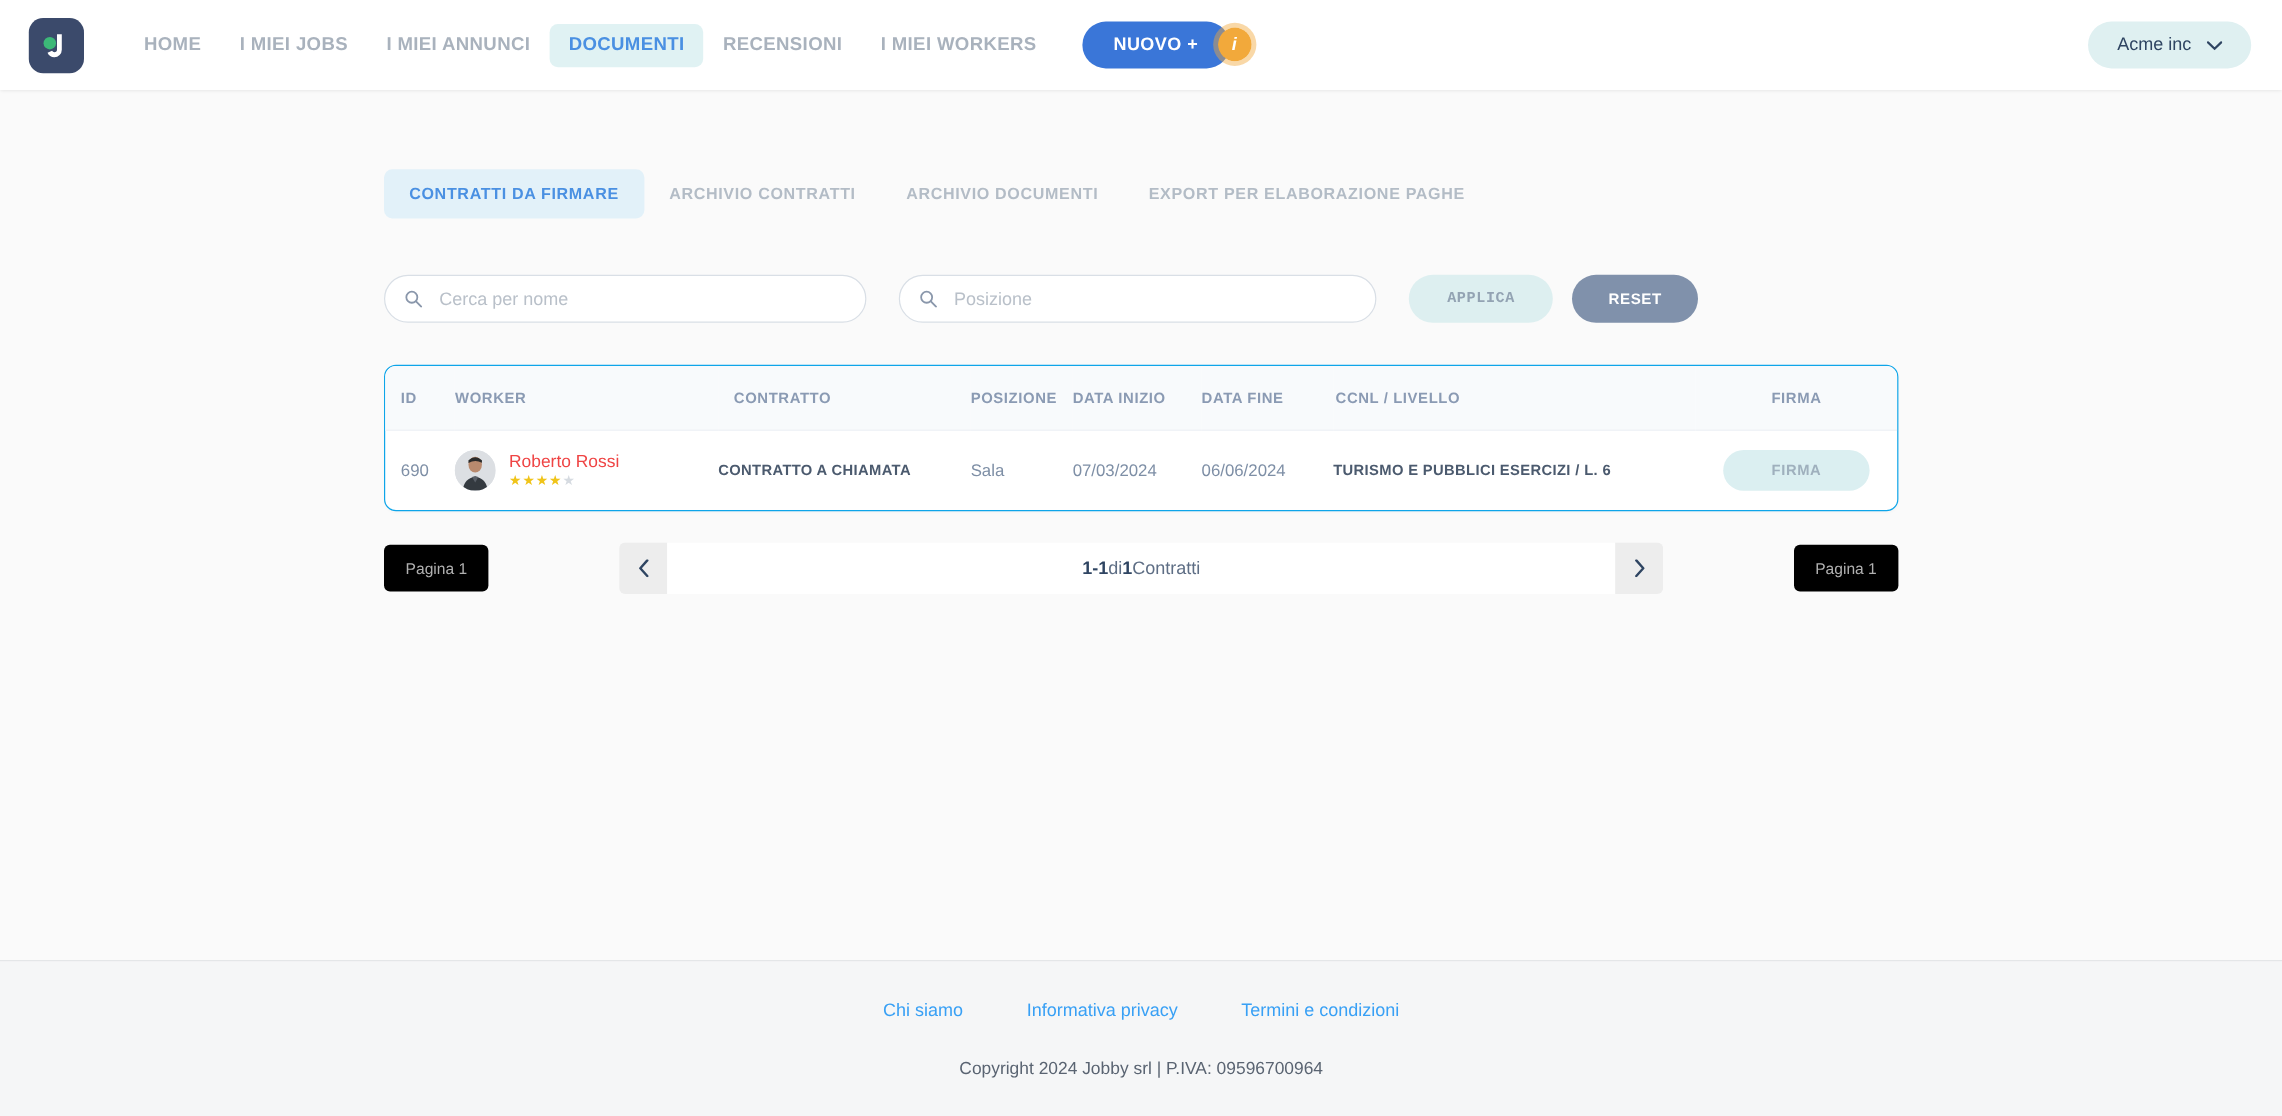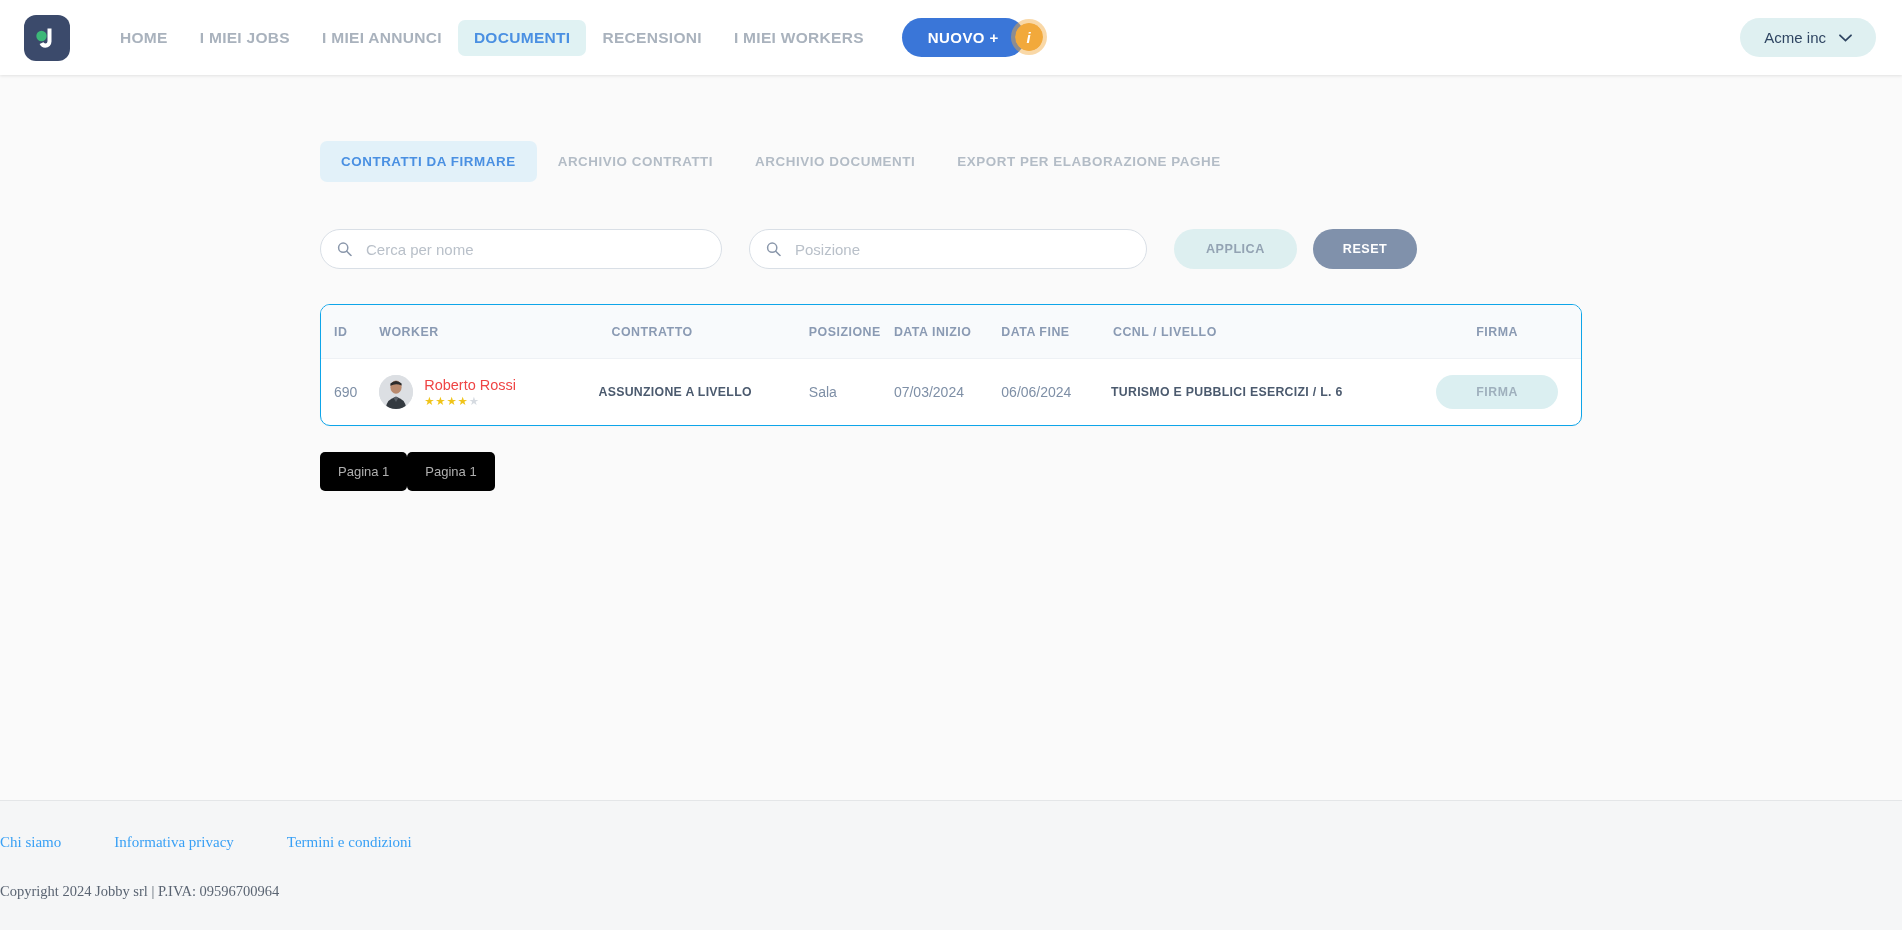--- a/index.html
+++ b/index.html
@@ -84,21 +84,21 @@
     outline: none;
   }
   .search-input::placeholder { color: #b9c0c9; }
   .search-icon {
     position: absolute; left: 17px; top: 50%; transform: translateY(-50%);
     pointer-events: none; display: block;
   }
   .filter-btns { display: flex; align-items: center; gap: 16px; margin-left: 27px; }
   .btn-applica {
     background: #ddeff0; color: #93a3b3; border: none;
-    font-family: Liberation Sans, sans-serif;
+    font-family: Liberation Mono, monospace;
     font-size: 12.6px; font-weight: bold; letter-spacing: 0.5px;
     padding: 13px 32px; border-radius: 20px; cursor: pointer;
   }
   .btn-reset {
     background: #8091ab; color: #ffffff; border: none;
     font-family: "Liberation Sans", sans-serif;
     font-size: 12.6px; font-weight: bold; letter-spacing: 0.5px;
     padding: 13px 30px; border-radius: 20px; cursor: pointer;
   }
 
@@ -169,22 +169,22 @@
     display: flex; align-items: center; justify-content: center;
     font-size: 15px; color: #2f4562;
   }
   .pager-mid b { font-weight: bold; }
   .pager-mid .light { color: #5e6e85; }
 
   
   .footer {
     flex: 0 0 130px; background: #f5f6f7;
     border-top: 1px solid #e4e6e8;
-    display: flex; flex-direction: column; 
-    justify-content: flex-start; padding-top: 33px; font-family: Liberation Serif, serif;
+    display: flex; flex-direction: column; align-items: center;
+    justify-content: flex-start; padding-top: 33px;
   }
   .footer-links { display: flex; gap: 53px; }
   .footer-links a {
     color: #38a0f5; font-size: 15px; text-decoration: none; cursor: pointer;
   }
   .copyright { margin-top: 32px; font-size: 14.5px; color: #5a6472; }
 </style>
 </head>
 <body>
 
@@ -282,35 +282,53 @@
                     </svg>
                   </div>
                   <div>
                     <div class="worker-name">Roberto Rossi</div>
                     <div class="stars">
                       <span class="star-on">★</span><span class="star-on">★</span><span class="star-on">★</span><span class="star-on">★</span><span class="star-off">★</span>
                     </div>
                   </div>
                 </div>
               </td>
-              <td class="c-contr cell-dark">ASSUNZIONE A LIVELLO</td>
+              <td class="c-contr cell-dark">CONTRATTO A CHIAMATA</td>
               <td class="c-pos">Sala</td>
               <td class="c-ini">07/03/2024</td>
               <td class="c-fine">06/06/2024</td>
               <td class="c-ccnl cell-dark">TURISMO E PUBBLICI ESERCIZI / L. 6</td>
               <td class="c-firma">
                 <button class="btn-firma">FIRMA</button>
               </td>
             </tr>
           </tbody>
         </table>
       </div>
 
       <div class="pagination">
         <div class="page-label">Pagina 1</div>
+        <div class="pager">
+          <div class="pager-arrow">
+            <svg width="9" height="15" viewBox="0 0 9 15">
+              <path d="M7.4 1 L1.6 7.5 L7.4 14" stroke="#2f4562" stroke-width="2" fill="none" stroke-linecap="round" stroke-linejoin="round"></path>
+            </svg>
+          </div>
+          <div class="pager-mid">
+            <b>1-1</b>
+              <span class="light"> di </span>
+              <b>1</b>
+              <span class="light"> Contratti</span>
+          </div>
+          <div class="pager-arrow">
+            <svg width="9" height="15" viewBox="0 0 9 15">
+              <path d="M1.6 1 L7.4 7.5 L1.6 14" stroke="#2f4562" stroke-width="2" fill="none" stroke-linecap="round" stroke-linejoin="round"></path>
+            </svg>
+          </div>
+        </div>
         <div class="page-label">Pagina 1</div>
       </div>
 
     </div>
   </div>
 
   <div class="footer">
     <div class="footer-links">
       <a>Chi siamo</a>
       <a>Informativa privacy</a>

